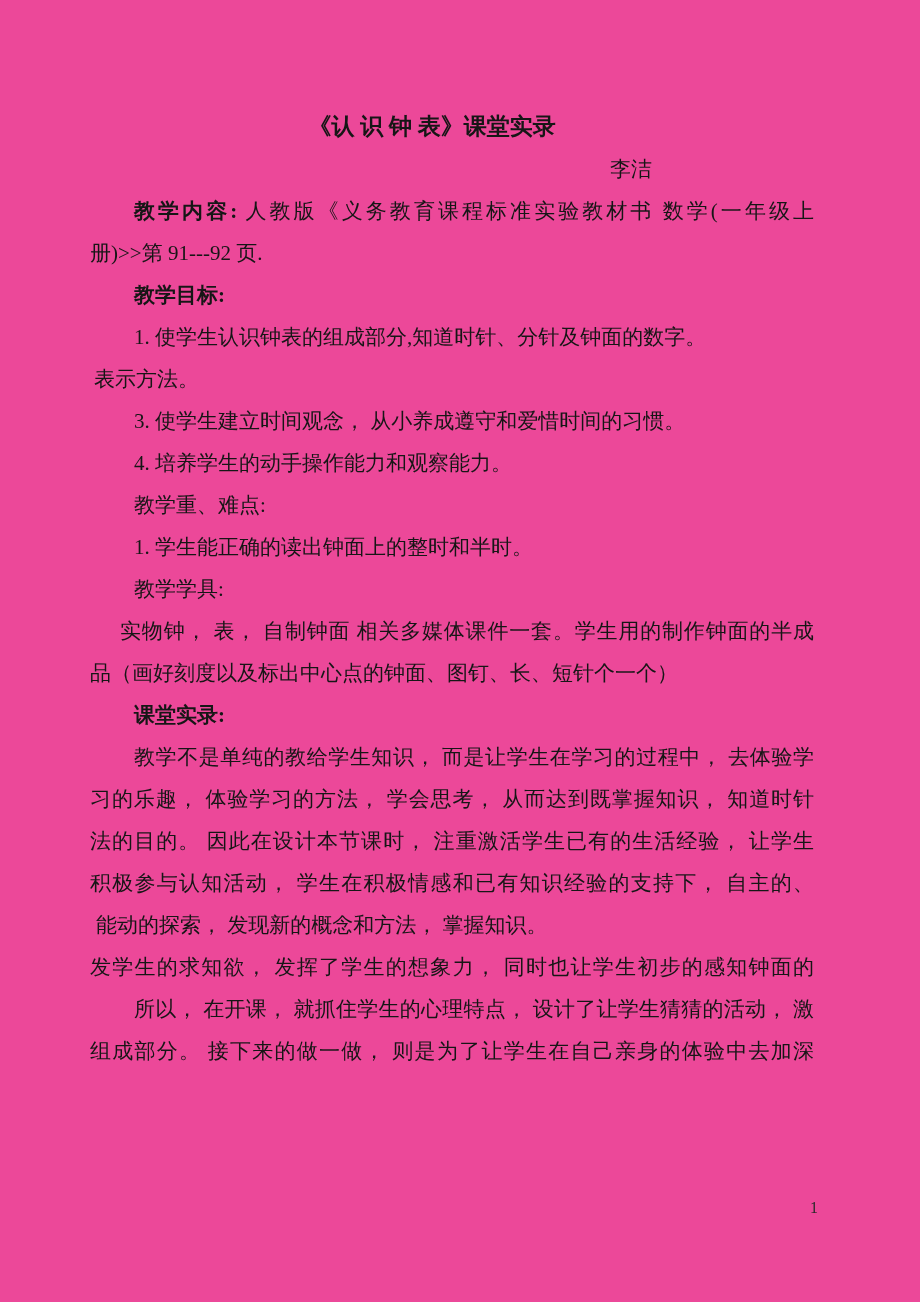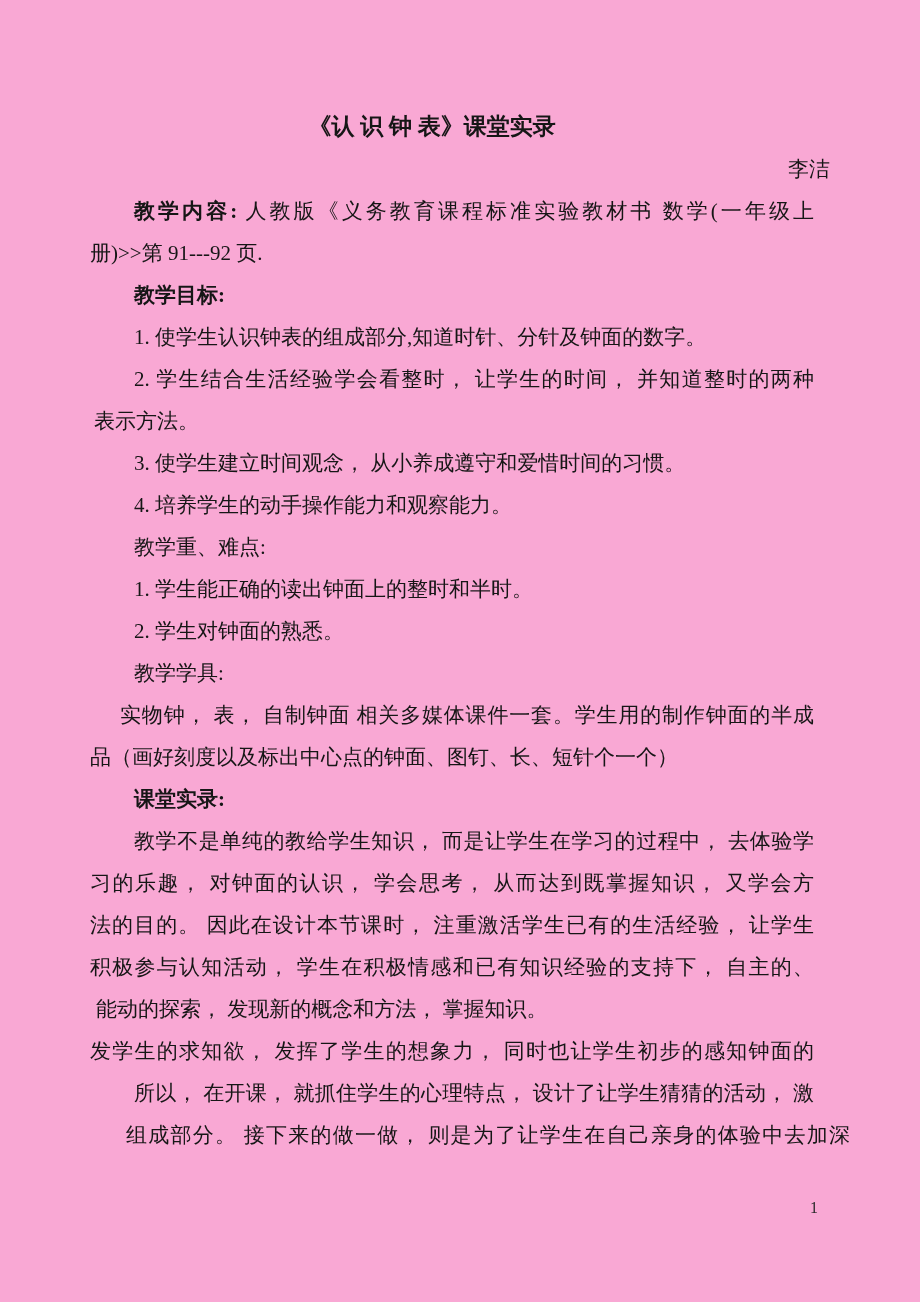--- a/index.html
+++ b/index.html
@@ -5,41 +5,40 @@
   html, body {
     margin: 0;
     padding: 0;
     background: #ffffff;
   }
   .page {
     position: relative;
     width: 920px;
     height: 1302px;
     margin: 0 auto;
-    background: #f9a8d4;
+    background: #ec4899;
     box-sizing: border-box;
     padding: 106px 90px 0 90px;
     overflow: hidden;
     font-family: "Liberation Serif", "DejaVu Serif", serif;
     color: #161616;
   }
   .doc-title {
     font-size: 23px;
     font-weight: bold;
     line-height: 42px;
     text-align: center;
     padding-right: 56px; 
     white-space: nowrap;
   }
   .author-line {
     font-size: 21px;
     line-height: 42px;
     padding-left: 520px;
     white-space: nowrap;
-    text-align: right;
   }
   .line {
     font-size: 21px;
     line-height: 42px;
     white-space: nowrap;
     width: 724px;
   }
   .line.j {
     text-align: justify;
     text-align-last: justify;
@@ -62,35 +61,33 @@
 <div class="page">
   <div class="doc-title">《认 识 钟 表》课堂实录</div>
 
   <div class="author-line">李洁</div>
 
   <div id="lines-host">
       <div class="line j" style="text-indent: 44px;"><b>教学内容: </b><span>人教版《义务教育课程标准实验教材书  数学(一年级上</span></div>
       <div class="line" style="text-indent: 0px;"><span>册)&gt;&gt;第 91---92 页.</span></div>
       <div class="line" style="text-indent: 44px;"><span style="font-weight: bold;">教学目标:</span></div>
       <div class="line" style="text-indent: 44px;"><span>1. 使学生认识钟表的组成部分,知道时针、分针及钟面的数字。</span></div>
-      <div class="line j" style="text-indent: 44px;"><span>2. 学生结合生活经验学会看整时， 让学生的时间， 并知道整时的两种</span></div>
       <div class="line" style="text-indent: 4px;"><span>表示方法。</span></div>
       <div class="line" style="text-indent: 44px;"><span>3. 使学生建立时间观念， 从小养成遵守和爱惜时间的习惯。</span></div>
       <div class="line" style="text-indent: 44px;"><span>4. 培养学生的动手操作能力和观察能力。</span></div>
       <div class="line" style="text-indent: 44px;"><span>教学重、难点:</span></div>
       <div class="line" style="text-indent: 44px;"><span>1. 学生能正确的读出钟面上的整时和半时。</span></div>
-      <div class="line" style="text-indent: 44px;"><span>2. 学生对钟面的熟悉。</span></div>
       <div class="line" style="text-indent: 44px;"><span style="font-weight: normal;">教学学具:</span></div>
       <div class="line j" style="text-indent: 30px;"><span>实物钟， 表， 自制钟面 相关多媒体课件一套。学生用的制作钟面的半成</span></div>
       <div class="line" style="text-indent: 0px;"><span>品（画好刻度以及标出中心点的钟面、图钉、长、短针个一个）</span></div>
       <div class="line" style="text-indent: 44px;"><span style="font-weight: bold;">课堂实录:</span></div>
       <div class="line j" style="text-indent: 44px;"><span>教学不是单纯的教给学生知识， 而是让学生在学习的过程中， 去体验学</span></div>
-      <div class="line j" style="text-indent: 0px;"><span>习的乐趣， 对钟面的认识， 学会思考， 从而达到既掌握知识， 又学会方</span></div>
+      <div class="line j" style="text-indent: 0px;"><span>习的乐趣， 体验学习的方法， 学会思考， 从而达到既掌握知识， 知道时针</span></div>
       <div class="line j" style="text-indent: 0px;"><span>法的目的。 因此在设计本节课时， 注重激活学生已有的生活经验， 让学生</span></div>
       <div class="line j" style="text-indent: 0px;"><span>积极参与认知活动， 学生在积极情感和已有知识经验的支持下， 自主的、</span></div>
       <div class="line" style="text-indent: 0px; margin-left: 6px;"><span>能动的探索， 发现新的概念和方法， 掌握知识。</span></div>
       <div class="line j" style="text-indent: 0px;"><span>发学生的求知欲， 发挥了学生的想象力， 同时也让学生初步的感知钟面的</span></div>
       <div class="line j" style="text-indent: 44px;"><span>所以， 在开课， 就抓住学生的心理特点， 设计了让学生猜猜的活动， 激</span></div>
-      <div class="line j" style="text-indent: 0px; margin-left: 36px;"><span>组成部分。 接下来的做一做， 则是为了让学生在自己亲身的体验中去加深</span></div>
+      <div class="line j" style="text-indent: 0px;"><span>组成部分。 接下来的做一做， 则是为了让学生在自己亲身的体验中去加深</span></div>
     </div>
 
   <div class="page-number">1</div>
 </div>
 
 </body></html>

